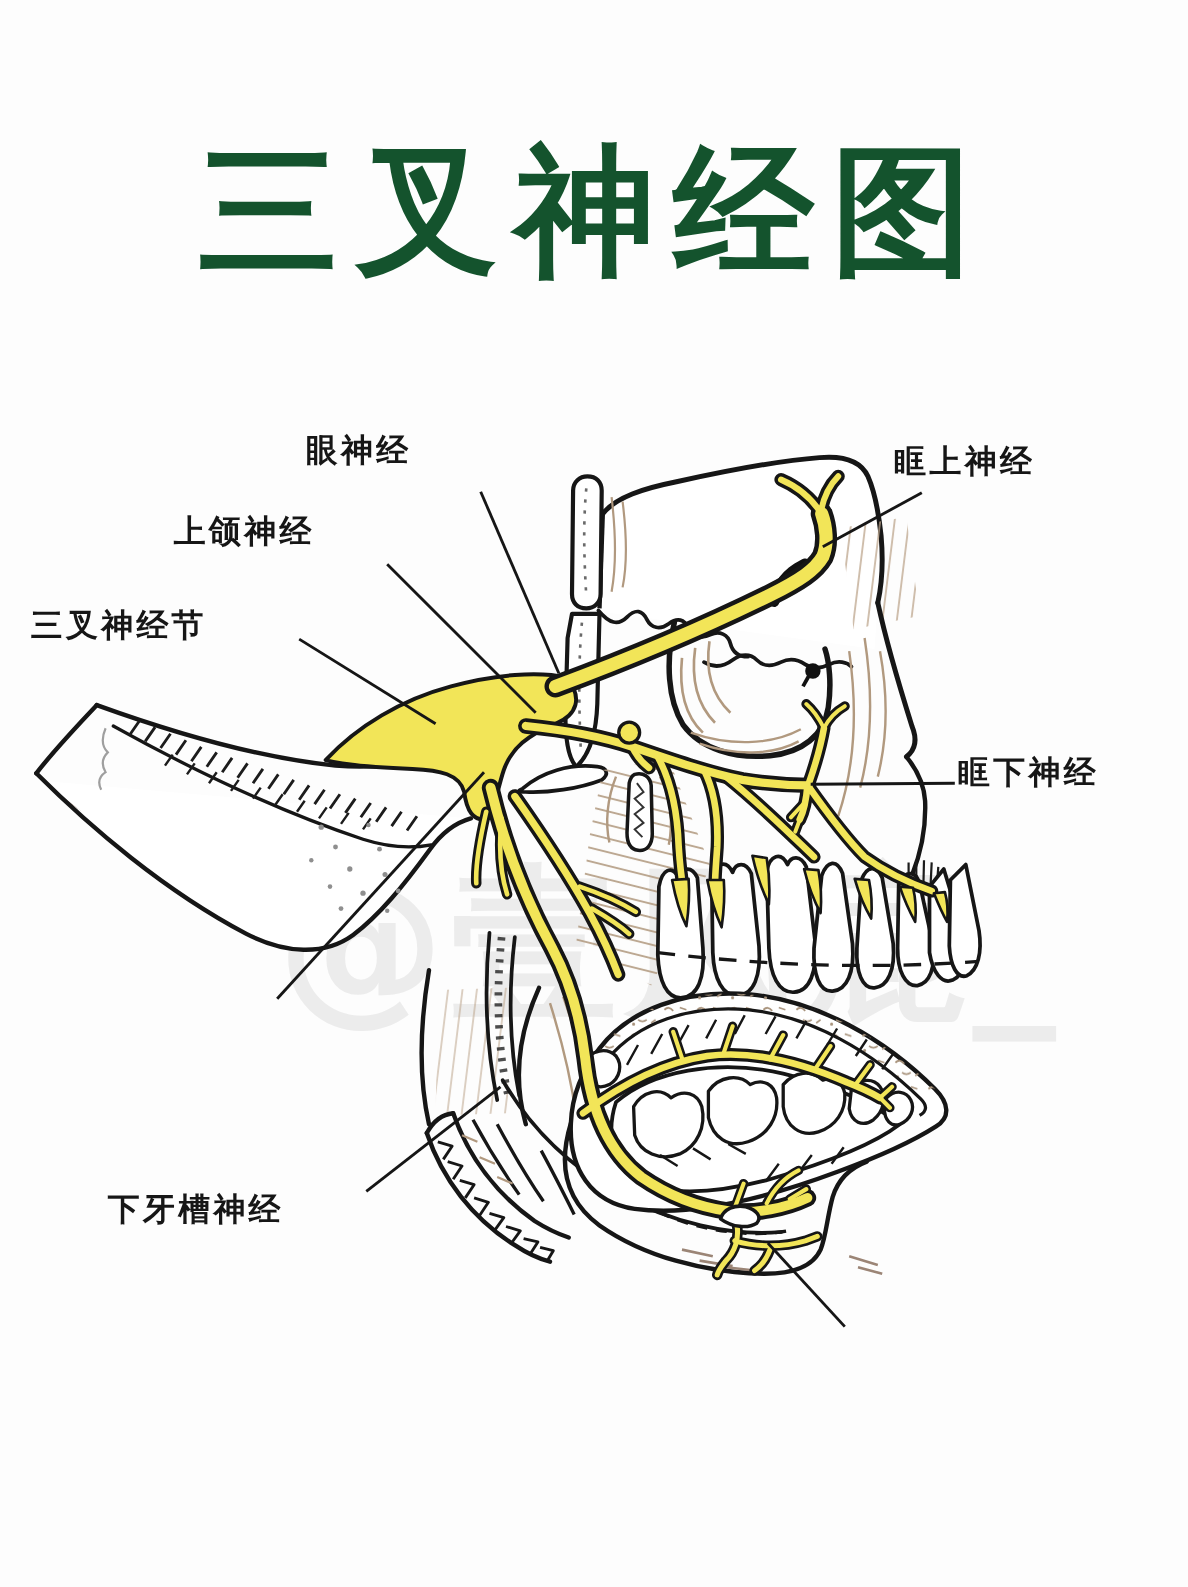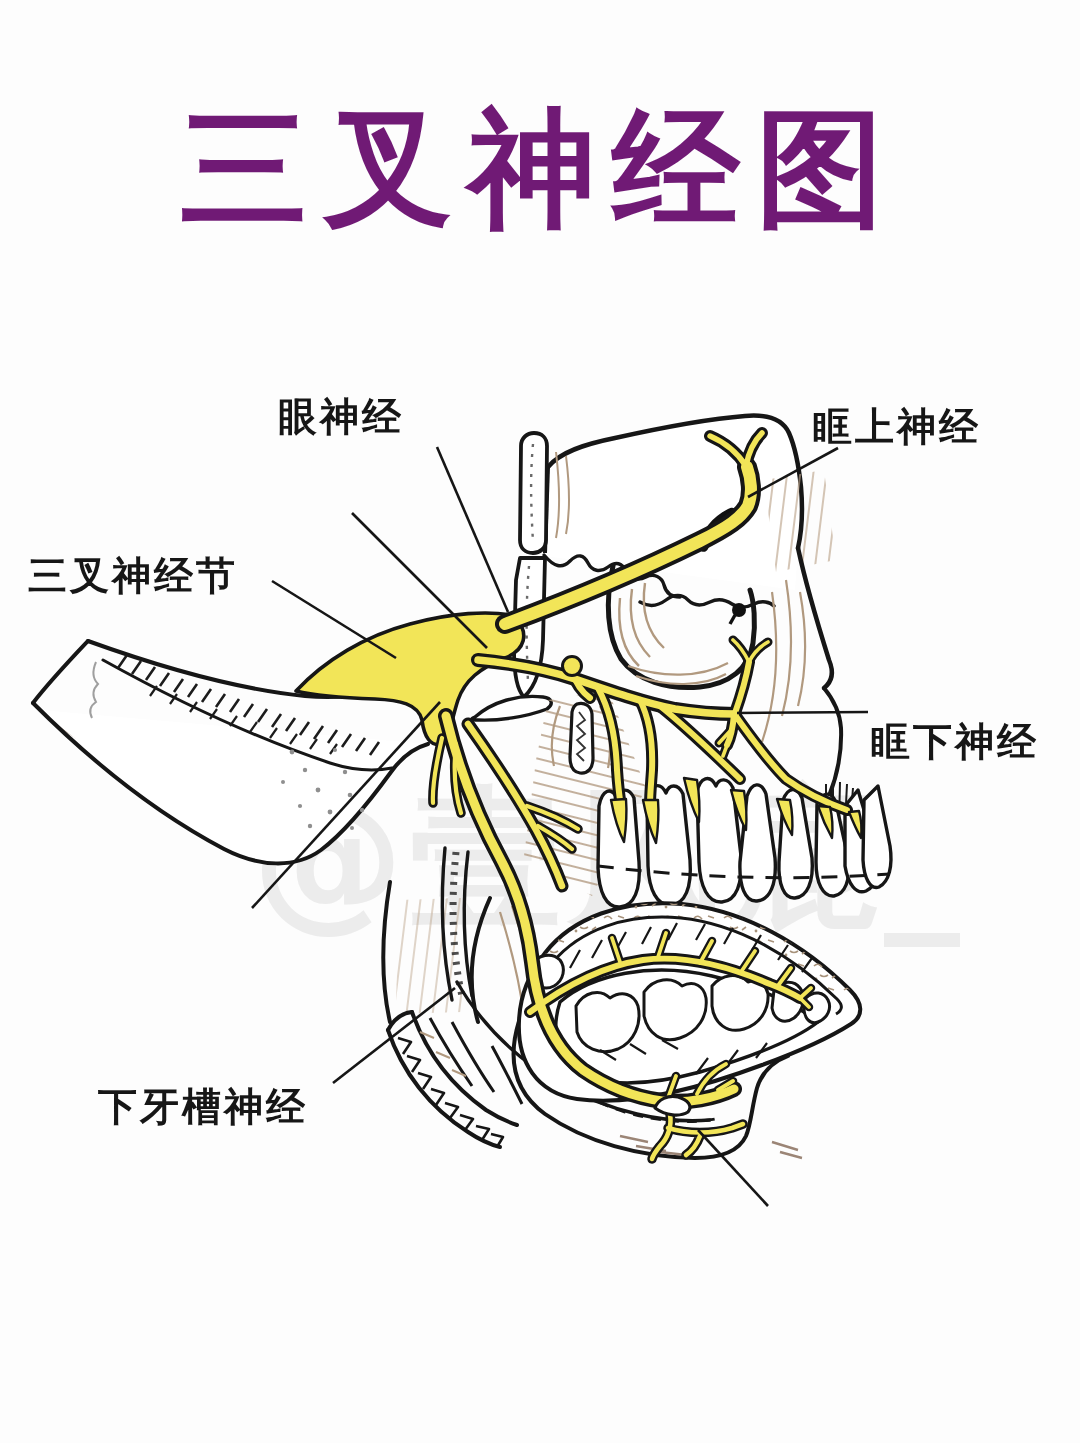--- a/index.html
+++ b/index.html
@@ -1,24 +1,24 @@
 <!DOCTYPE html>
 <html><head>
 <meta charset="utf-8">
 <style>
   html,body{margin:0;padding:0;background:#ffffff;}
   #canvas{position:relative;width:1080px;height:1443px;background:#fdfdfd;overflow:hidden;
           font-family:"DejaVu Sans","Liberation Sans",sans-serif;color:#161616;}
   #watermark{position:absolute;left:252px;top:758px;font-size:152px;font-weight:700;
              color:#ececec;letter-spacing:6px;z-index:0;white-space:nowrap;user-select:none;}
   #art{position:absolute;left:0;top:0;z-index:1;}
-  .lbl{position:absolute;z-index:2;font-size:39px;font-weight:600;letter-spacing:3px;
+  .lbl{position:absolute;z-index:2;font-size:29px;font-weight:600;letter-spacing:3px;
        white-space:nowrap;color:#161616;}
-  #title{position:absolute;left:0;top:84px;width:100%;text-align:center;z-index:2;
-         font-size:128px;font-weight:800;letter-spacing:16px;color:#701a75;}
+  #title{position:absolute;left:0;top:107px;width:100%;text-align:center;z-index:2;
+         font-size:128px;font-weight:800;letter-spacing:16px;color:#14532d;}
 </style>
 </head>
 <body>
 
 <div id="canvas">
 
   <div id="watermark">@壹风鹿_</div>
 
   <svg id="art" width="1080" height="1443" viewBox="0 0 1080 1443">
     <defs>
@@ -247,18 +247,19 @@
       <path d="M 838,448 L 748,497"></path>
       <path d="M 868,712 L 737,713"></path>
       <path d="M 252,908 L 440,702"></path>
       <path d="M 333,1083 L 455,988"></path>
       <path d="M 768,1206 L 698,1130"></path>
     </g>
   </svg>
 
   <div id="title">三叉神经图</div>
   <div class="lbl" style="left:278px;top:390px;">眼神经</div>
+  <div class="lbl" style="left:158px;top:464px;">上颌神经</div>
   <div class="lbl" style="left:28px;top:549px;">三叉神经节</div>
   <div class="lbl" style="left:813px;top:400px;">眶上神经</div>
-  <div class="lbl" style="left:871px;top:683px;margin-top:32px;">眶下神经</div>
+  <div class="lbl" style="left:871px;top:683px;">眶下神经</div>
   <div class="lbl" style="left:98px;top:1080px;">下牙槽神经</div>
 
 </div>
 
 </body></html>

